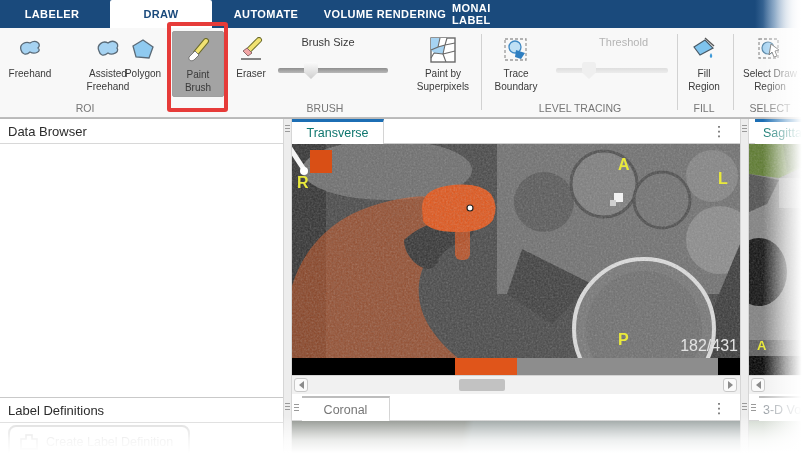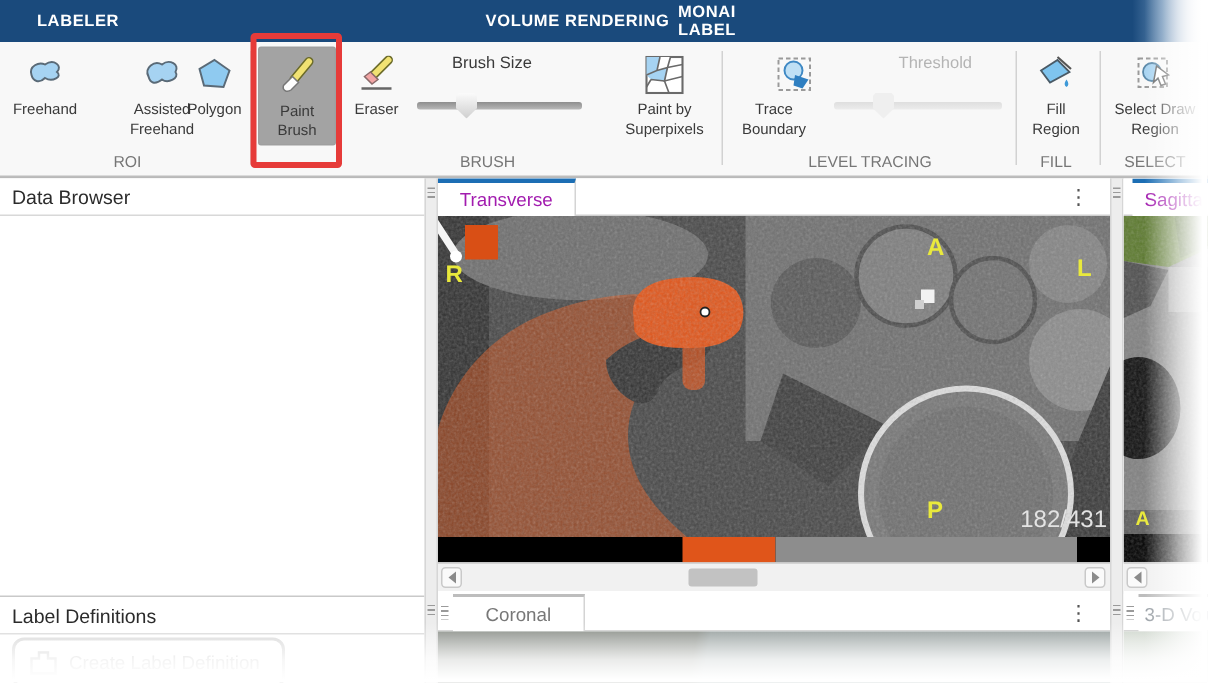--- a/index.html
+++ b/index.html
@@ -53,21 +53,21 @@
 
   .splitter { position:absolute; top:119px; width:9px; height:336px; background:#ededed;
               border-left:1px solid #d6d6d6; border-right:1px solid #d6d6d6; }
   .grip { position:absolute; left:1px; width:5px; height:9px;
           background:repeating-linear-gradient(to bottom,#9a9a9a 0 1px,transparent 1px 3px); }
 
   .view-panel { position:absolute; top:119px; background:#fff; }
   .tabstrip { position:absolute; left:0; top:0; height:25px; background:#fff; border-bottom:1px solid #cfcfcf;
               width:100%; }
   .vtab { position:absolute; left:0; top:0; height:25px; background:#fff; border-right:1px solid #d4d4d4;
-          display:flex; align-items:center; justify-content:center; font-size:12.5px; color:#a21caf; }
+          display:flex; align-items:center; justify-content:center; font-size:12.5px; color:#0f766e; }
   .vtab.blue-top { border-top:3px solid #1c6eb4; }
   .vtab.gray-top { border-top:2px solid #bdbdbd; }
   .menu-dots { position:absolute; top:3px; color:#555; font-size:14px; line-height:18px; width:14px; text-align:center; }
 
   
   .hscroll { position:absolute; height:19px; background:#f1f1f1; border-top:1px solid #d4d4d4; }
   .sb-arrow { position:absolute; top:2px; width:14px; height:14px; background:#fafafa; border:1px solid #c9c9c9;
               border-radius:3px; display:flex; align-items:center; justify-content:center; }
   .tri-l { width:0; height:0; border-top:4px solid transparent; border-bottom:4px solid transparent; border-right:5px solid #8b8b8b; }
   .tri-r { width:0; height:0; border-top:4px solid transparent; border-bottom:4px solid transparent; border-left:5px solid #8b8b8b; }
@@ -86,20 +86,22 @@
         background:linear-gradient(#b9c4b6,#eef1ee); opacity:.7; }
   .faded-text { color:#9aa0a6; }
 </style>
 </head>
 <body>
 
 <div id="app">
 
   <div class="tabbar">
     <div class="tab" style="left:12px;width:80px;">LABELER</div>
+    <div class="tab active" style="left:110px;width:102px;">DRAW</div>
+    <div class="tab" style="left:224px;width:84px;">AUTOMATE</div>
     <div class="tab" style="left:318px;width:134px;">VOLUME RENDERING</div>
     <div class="tab" style="left:452px;width:70px;">MONAI LABEL</div>
   </div>
 
   <div class="ribbon">
 
     <div class="rbtn" style="left:3px;width:54px;">
       <span class="ric">
         <svg width="26" height="24" viewBox="0 0 26 24">
             <path d="M4,12 C2,6 9,3 13,5 C19,1 25,6 21,10 C25,13 18,17 13,14 C9,18 5,16 4,12 Z" fill="#a6d3f2" stroke="#5a6a77" stroke-width="1.3"></path>
@@ -159,21 +161,21 @@
           <polygon points="10,1 17,1 15,8 8,10" fill="#fff"></polygon>
           <polygon points="8,10 15,8 13,17 4,16 1,13" fill="#a6d3f2"></polygon>
           <path d="M10,1 L8,10 L1,13 M17,1 L15,8 L8,10 M15,8 L25,6 M15,8 L13,17 L25,14 M13,17 L4,16 M13,17 L16,25 M4,16 L1,21" stroke="#6a6a6a" stroke-width="1.1" fill="none"></path>
         </svg>
       </span>
       <span class="rlb">Paint by Superpixels</span>
     </div>
     <div class="rsection" style="left:270px;width:110px;">BRUSH</div>
     <div class="rsep" style="left:481px;"></div>
 
-    <div class="rbtn" style="left:487px;width:58px;align-items:flex-end;">
+    <div class="rbtn" style="left:487px;width:58px;">
       <span class="ric">
         <svg width="26" height="26" viewBox="0 0 26 26">
           <rect x="2" y="2" width="21" height="21" fill="none" stroke="#9a9a9a" stroke-width="1.3" stroke-dasharray="3 2"></rect>
           <circle cx="12" cy="10" r="6" fill="#bfe0f5" stroke="#3f89c4" stroke-width="1.3"></circle>
           <path d="M13,13 L22,16 L18,22 L12,20 Z" fill="#2f7fc1"></path>
         </svg>
       </span>
       <span class="rlb">Trace Boundary</span>
     </div>
     <div class="slider-label disabled" style="left:568px;top:8px;width:80px;text-align:right;">Threshold</div>

